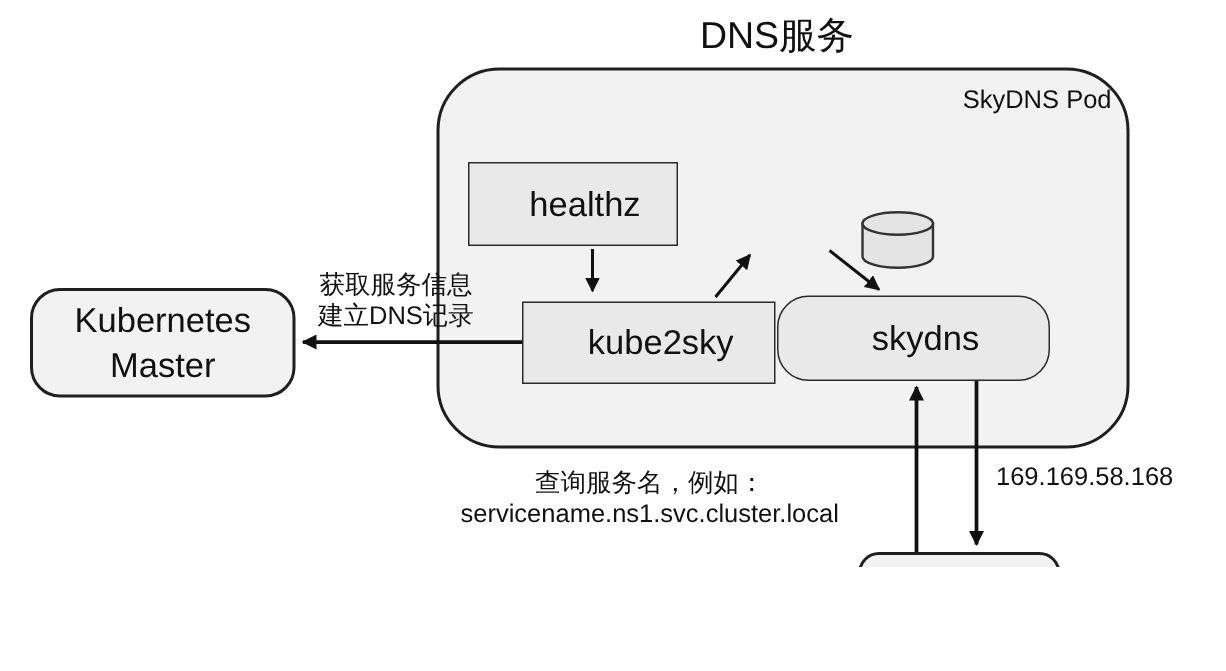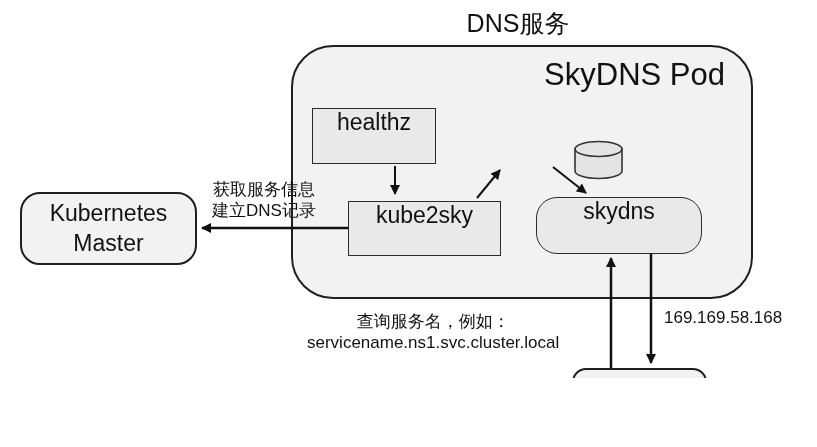--- a/index.html
+++ b/index.html
@@ -18,35 +18,36 @@
 
   .pod-container {
     position: absolute; left: 291px; top: 45px;
     width: 458px; height: 250px;
     background: #f2f2f2;
     border: 2px solid #1f1f1f;
     border-radius: 42px;
     z-index: 1;
   }
   .pod-container-label {
-    position: absolute; top: 10px; right: 26px;
-    font-size: 31px;
+    position: absolute; top: 10px; right: 10px;
+    font-size: 17px;
   }
 
   .node {
     position: absolute; z-index: 3;
-    display: flex; align-items: flex-start; justify-content: center;
+    display: flex; align-items: center; justify-content: center;
     background: #e9e9e9;
     border: 1.5px solid #2b2b2b;
     font-size: 23px;
+    padding-left: 16px;
   }
   .node-healthz  { left: 312px; top: 108px; width: 122px; height: 54px; }
   .node-etcd     { left: 465px; top: 108px; width: 142px; height: 54px; }
   .node-kube2sky { left: 348px; top: 201px; width: 151px; height: 53px; }
-  .node-skydns   { left: 536px; top: 197px; width: 164px; height: 55px; border-radius: 21px; }
+  .node-skydns   { left: 518px; top: 197px; width: 164px; height: 55px; border-radius: 21px; }
 
   .rounded-node {
     position: absolute; z-index: 3;
     display: flex; flex-direction: column;
     align-items: center; justify-content: center;
     background: #f2f2f2;
     border: 2px solid #1f1f1f;
     font-size: 23px; text-align: center; line-height: 1.28;
   }
   .node-master { left: 20px;  top: 192px; width: 173px; height: 69px; border-radius: 20px; text-align: right; }

